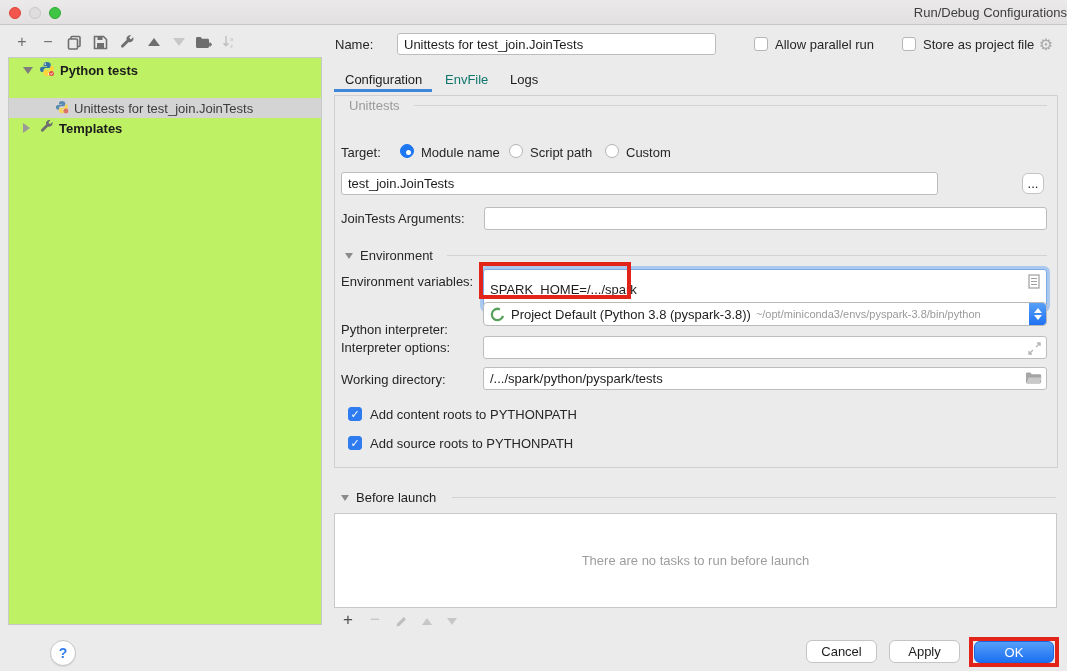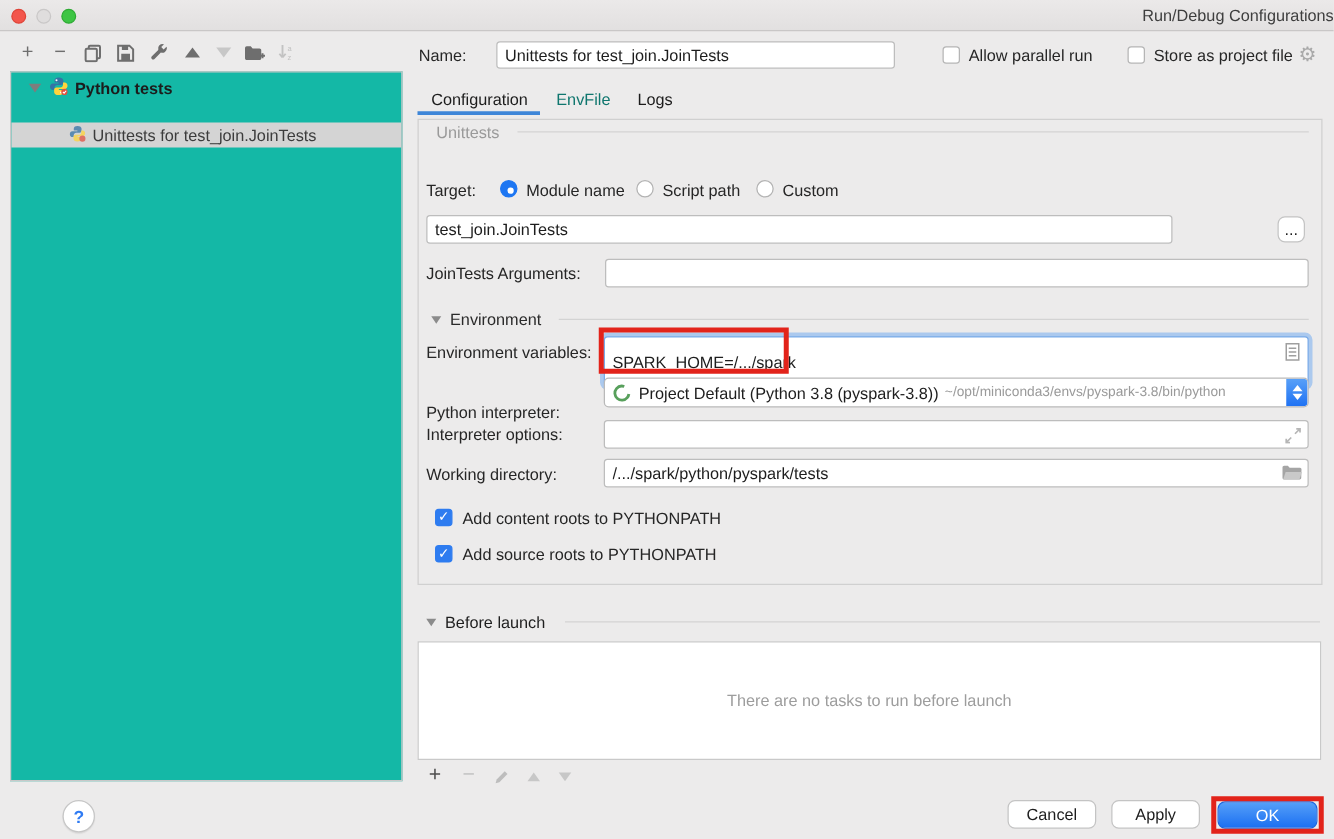--- a/index.html
+++ b/index.html
@@ -29,21 +29,21 @@
   
   .tb-icon { position:absolute; top:32px; width:20px; height:20px; display:flex; align-items:center; justify-content:center; color:#6e6e6e; font-size:16px; }
   .tb-icon.dis { color:#c2c2c2; }
   .tri-up   { width:0; height:0; border-left:6px solid transparent; border-right:6px solid transparent; border-bottom:8px solid #6e6e6e; }
   .tri-down { width:0; height:0; border-left:6px solid transparent; border-right:6px solid transparent; border-top:8px solid #6e6e6e; }
   .tri-down.dis, .tri-up.dis { border-bottom-color:#c7c7c7; border-top-color:#c7c7c7; }
 
   
   .tree-panel {
     position:absolute; left:8px; top:57px; width:314px; height:568px;
-    background:#14b8a6; border:1px solid #c8c8c8; overflow:hidden;padding-left:48px;
+    background:#bef264; border:1px solid #c8c8c8; overflow:hidden;padding-left:48px;
   }
   .tree-row { position:absolute; left:0; width:100%; height:20px; display:flex; align-items:center; white-space:nowrap; overflow:hidden; }
   .tree-row.selected { background:#d4d4d4; }
   .tree-chevron { width:0; height:0; margin-left:14px; }
   .chev-open  { border-left:5px solid transparent; border-right:5px solid transparent; border-top:7px solid #7d7d7d; }
   .chev-closed{ border-top:5px solid transparent; border-bottom:5px solid transparent; border-left:7px solid #9a9a9a; }
   .tree-label { margin-left:5px; }
   .tree-label.bold { font-weight:bold; color:#1c1c1c; }
   .tree-label.child { color:#3c3c3c; }
   .py-ic { margin-left:6px; flex:0 0 auto; }
@@ -166,20 +166,29 @@
     <span class="py-ic" style="margin-left:46px;">
       <svg width="14" height="14" viewBox="0 0 16 16" opacity="0.75">
           <path d="M8 1c-2.5 0-3.4 1.1-3.4 2.5V5h3.3v.8H3.3C1.9 5.8 1 6.9 1 8.4 1 9.9 1.9 11 3.3 11h1.3V9.2c0-1.2 1-2.2 2.2-2.2h3.1c1 0 1.8-.8 1.8-1.8V3.5C11.7 2.1 10.5 1 8 1z" fill="#3573a6"></path>
           <path d="M8 15c2.5 0 3.4-1.1 3.4-2.5V11H8.1v-.8h4.6c1.4 0 2.3-1.1 2.3-2.6 0-1.5-.9-2.6-2.3-2.6h-1.3v1.8c0 1.2-1 2.2-2.2 2.2H6.1c-1 0-1.8.8-1.8 1.8v1.7C4.3 13.9 5.5 15 8 15z" fill="#ffd43b"></path>
           <circle cx="12.5" cy="12.5" r="2.8" fill="#e25141"></circle>
         </svg>
     </span>
     <span class="tree-label child">Unittests for test_join.JoinTests</span>
   </div>
 
+  <div class="tree-row" style="top:60px;">
+    <div class="tree-chevron chev-closed"></div>
+    <span class="py-ic" style="margin-left:9px;">
+      <svg width="15" height="15" viewBox="0 0 16 16">
+          <path d="M14.5 4.6a3.6 3.6 0 0 1-4.8 3.4L4.4 13.3a1.5 1.5 0 0 1-2.1-2.1L7.6 5.9a3.6 3.6 0 0 1 4.6-4.5L10 3.6l1.9 1.9 2.3-2.2c.2.4.3.8.3 1.3z" fill="#6e6e6e"></path>
+        </svg>
+    </span>
+    <span class="tree-label bold">Templates</span>
+  </div>
 </div>
 
 <div class="form-label" style="left:335px; top:37px;">Name:</div>
 <input class="field" style="left: 397px; top: 33px; width: 319px; height: 22px;" value="Unittests for test_join.JoinTests">
 
 <div class="checkbox" style="left:754px; top:37px;"></div>
 <div class="form-label" style="left:775px; top:37px;">Allow parallel run</div>
 
 <div class="checkbox" style="left:902px; top:37px;"></div>
 <div class="form-label" style="left:923px; top:37px;">Store as project file</div>

